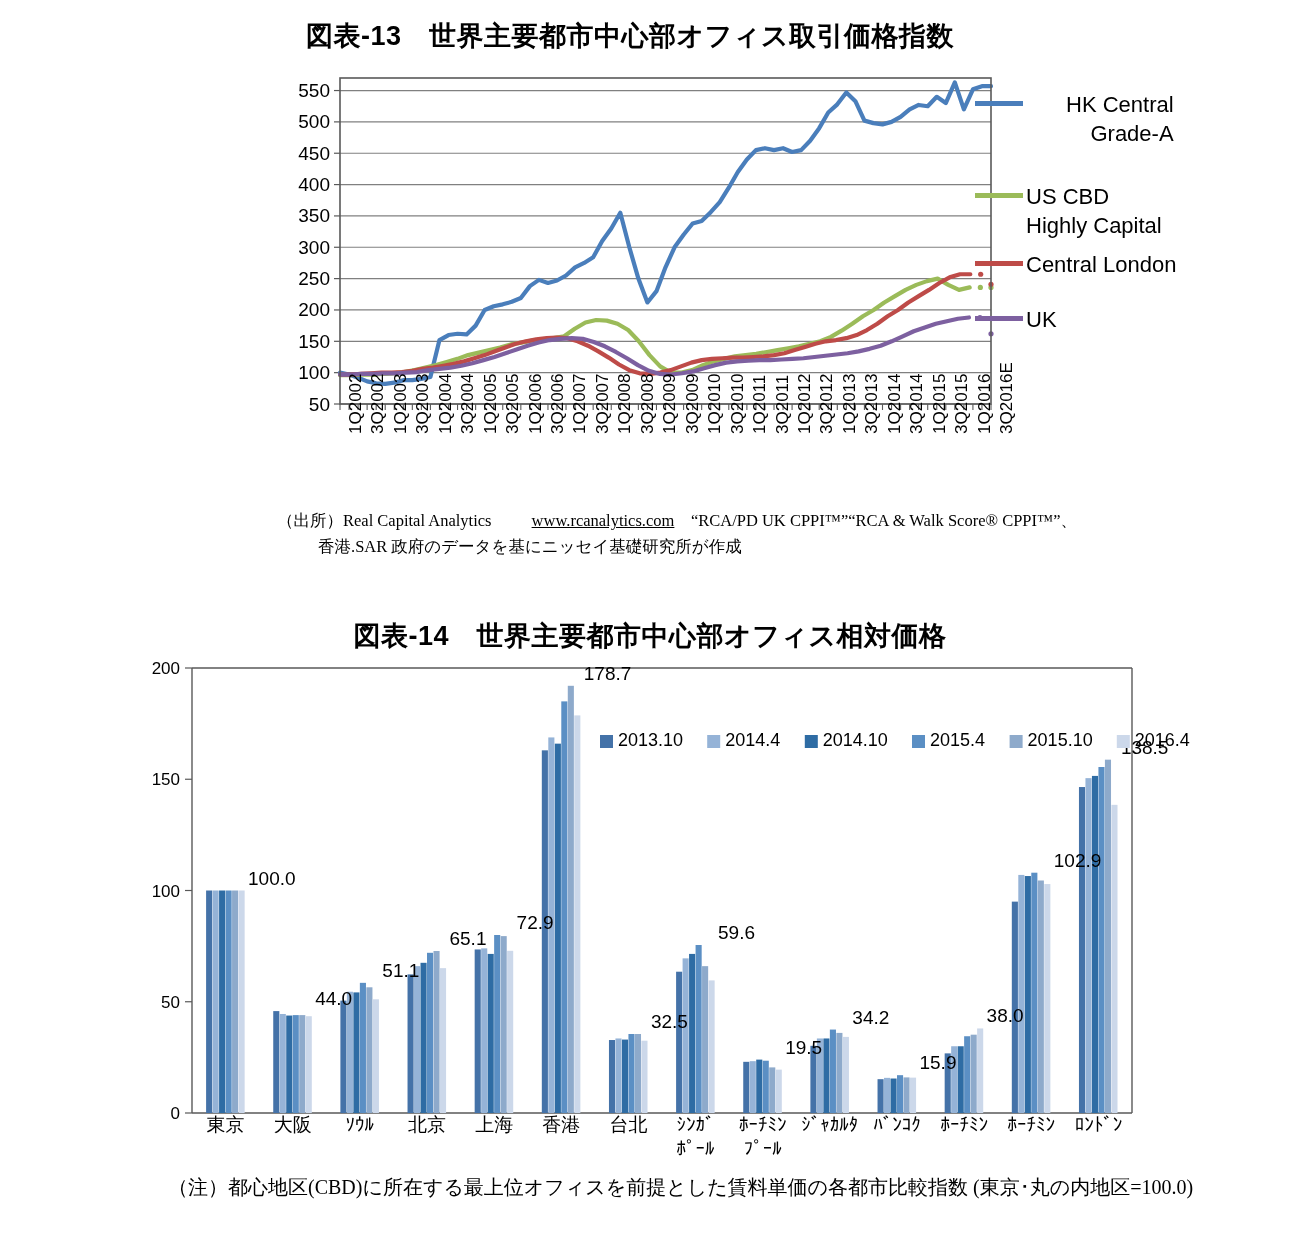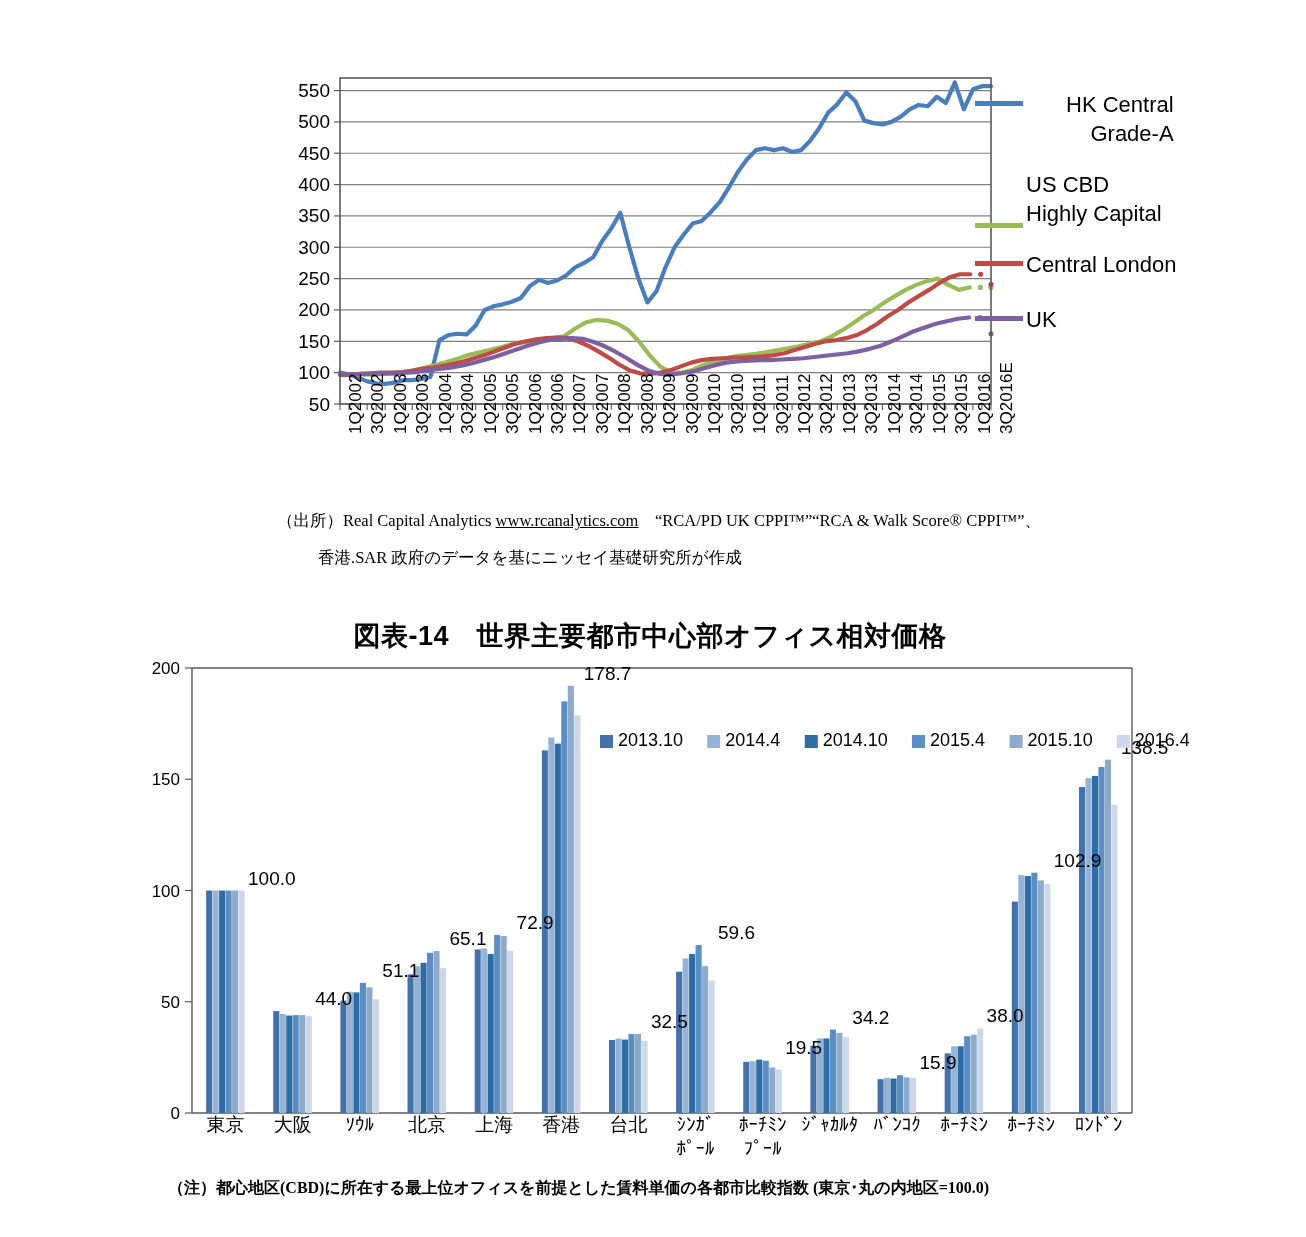--- a/index.html
+++ b/index.html
@@ -45,22 +45,22 @@
   #chart13-svg { display: block; }
 
   .src-note {
     position: absolute;
     font-size: 16.5px;
     line-height: 25px;
     white-space: nowrap;
     font-family: "Liberation Serif", "DejaVu Serif", serif;
   }
   #note13-l1 { left: 277px; top: 508px; }
-  #note13-l2 { left: 318px; top: 534px; margin-top: 11px; }
-  .u-link { text-decoration: underline; }
+  #note13-l2 { left: 318px; top: 534px; }
+  .u-link { text-decoration: underline; margin-left: 36px; }
 
   
   #fig14 {
     position: absolute;
     left: 0; top: 600px;
     width: 1306px;
     height: 637px;
   }
   #fig14 .fig-title {
     position: absolute;
@@ -71,32 +71,32 @@
     position: absolute;
     left: 130px; top: 58px;
     width: 1070px;
     height: 510px;
   }
   #chart14-svg { display: block; }
 
   #note14 {
     position: absolute;
     left: 168px; top: 575px;
-    font-size: 16px;
+    font-size: 20px;
     line-height: 25px;
     white-space: nowrap;
     font-family: "Liberation Serif", "DejaVu Serif", serif;
-    font-weight: bold;
   }
 </style>
 </head>
 <body>
 
 <div id="fig13">
 
+  <div class="fig-title">図表-13　世界主要都市中心部オフィス取引価格指数</div>
 
   <div id="chart13-area">
     <svg id="chart13-svg" width="730" height="360" viewBox="0 0 730 360">
       <g id="c13-grid">
           <line x1="65" y1="332" x2="716" y2="332" stroke="#808080" stroke-width="1.2"></line>
           <line x1="65" y1="300.65384615384613" x2="716" y2="300.65384615384613" stroke="#808080" stroke-width="1.2"></line>
           <line x1="65" y1="269.3076923076923" x2="716" y2="269.3076923076923" stroke="#808080" stroke-width="1.2"></line>
           <line x1="65" y1="237.96153846153845" x2="716" y2="237.96153846153845" stroke="#808080" stroke-width="1.2"></line>
           <line x1="65" y1="206.6153846153846" x2="716" y2="206.6153846153846" stroke="#808080" stroke-width="1.2"></line>
           <line x1="65" y1="175.26923076923077" x2="716" y2="175.26923076923077" stroke="#808080" stroke-width="1.2"></line>
@@ -254,21 +254,21 @@
         <div style="position: absolute; left: 722px; top: 2px; transform: rotate(-90deg); transform-origin: left top; font-size: 17px; white-space: nowrap; font-family: &quot;Liberation Sans&quot;, &quot;DejaVu Sans&quot;, sans-serif;">3Q2016E</div>
       </div>
     <div id="c13-legend" style="position:absolute;left:700px;top:18px;width:230px;">
         <div style="position: absolute; left: 0px; top: 0px; display: flex; align-items: flex-start; gap: 40px;">
           <span style="display: inline-block; width: 48px; height: 5px; background: rgb(74, 126, 187); margin-top: 11px; flex: 0 0 auto;"></span>
           <span style="font-size: 22px; line-height: 29px; margin-left: 3px; font-family: &quot;Liberation Sans&quot;, &quot;DejaVu Sans&quot;, sans-serif;">
             <span style="display:block">HK Central</span>
             <span style="display:block;text-align:right">Grade-A</span>
           </span>
         </div>
-        <div style="position: absolute; left: 0px; top: 80px; display: flex; align-items: flex-end;">
+        <div style="position: absolute; left: 0px; top: 92px; display: flex; align-items: flex-start;">
           <span style="display: inline-block; width: 48px; height: 5px; background: rgb(155, 187, 89); margin-top: 11px; flex: 0 0 auto;"></span>
           <span style="font-size: 22px; line-height: 29px; margin-left: 3px; font-family: &quot;Liberation Sans&quot;, &quot;DejaVu Sans&quot;, sans-serif;">
             <span style="display:block">US CBD</span>
             <span style="display:block;text-align:left">Highly Capital</span>
           </span>
         </div>
         <div style="position: absolute; left: 0px; top: 160px; display: flex; align-items: flex-start;">
           <span style="display: inline-block; width: 48px; height: 5px; background: rgb(190, 75, 72); margin-top: 11px; flex: 0 0 auto;"></span>
           <span style="font-size: 22px; line-height: 29px; margin-left: 3px; font-family: &quot;Liberation Sans&quot;, &quot;DejaVu Sans&quot;, sans-serif;">Central London</span>
         </div>

